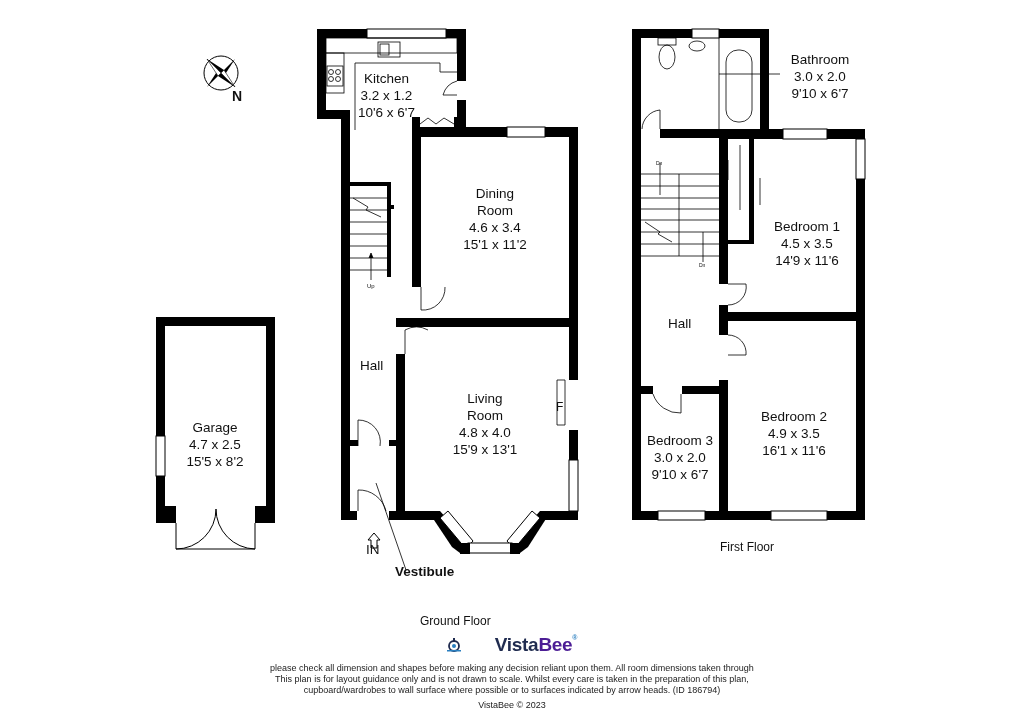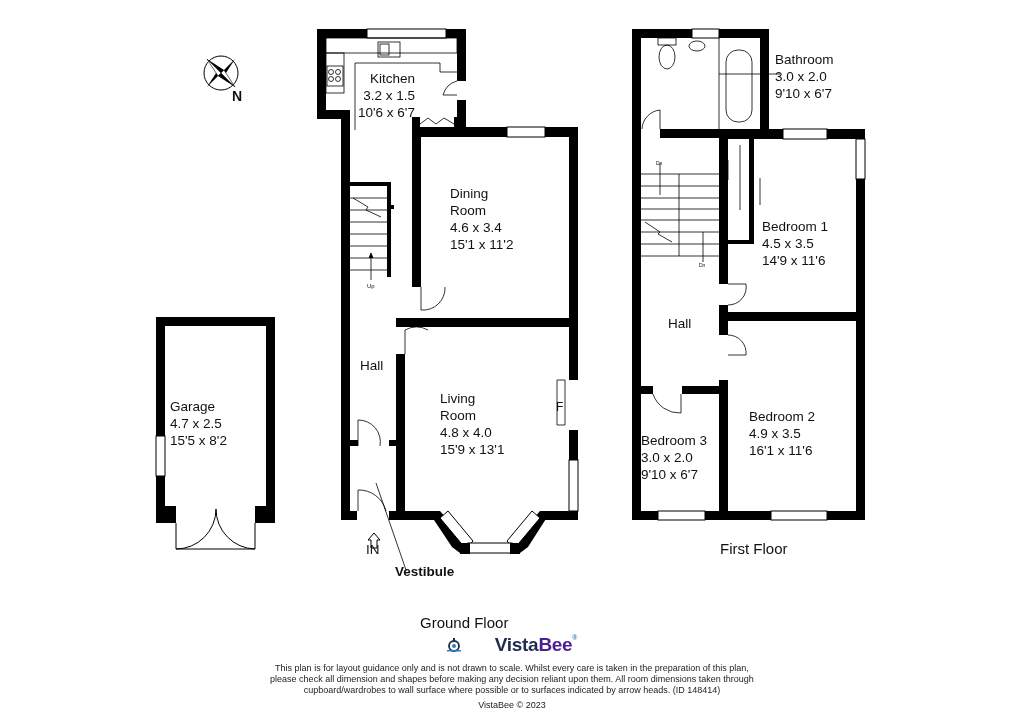--- a/index.html
+++ b/index.html
@@ -1,19 +1,19 @@
 <!DOCTYPE html>
 <html><head>
 <meta charset="utf-8">
 <style>
   html, body { margin:0; padding:0; background:#fff; }
   body { width:1024px; height:724px; position:relative; overflow:hidden; font-family:"Liberation Sans", sans-serif; color:#111; }
   svg.plan { position:absolute; left:0; top:0; }
-  .lbl { position:absolute; font-size:13.5px; line-height:17px; color:#111; white-space:nowrap; }
-  .floor-title { position:absolute; font-size:15px; color:#111; }
+  .lbl { position:absolute; text-align:center; font-size:13.5px; line-height:17px; color:#111; white-space:nowrap; }
+  .floor-title { position:absolute; font-size:12px; color:#111; }
   .footer { position:absolute; left:0; width:1024px; text-align:center; }
   .logo { position:absolute; top:634px; left:0; width:1024px; text-align:center; font-size:19px; font-weight:bold; letter-spacing:-0.3px; }
   .logo .v { color:#1f2b4f;margin-left:31px; }
   .logo .b { color:#4c1d95; }
   .logo .reg { font-size:7px; vertical-align:top; color:#2a7fc0; }
   .logo-icon { display:inline-block; width:14px; height:14px; vertical-align:-1px; margin-right:3px; }
   .disclaimer { top:663px; font-size:9px; line-height:11px; color:#222; }
   .copyright { top:700px; font-size:9px; color:#222; }
 </style>
 </head>
@@ -201,23 +201,23 @@
   </g>
   <g stroke="#000" stroke-width="0.8" fill="none">
     <path d="M728 305 A18 18 0 0 0 746 284 L728 284"></path>
     <path d="M728 335 A18 18 0 0 1 746 355 L728 355"></path>
     <path d="M653 394 A28 28 0 0 0 681 413 L681 394"></path>
   </g>
 </svg>
 
 <div class="lbl" style="left:232px;top:88px;font-size:14px;font-weight:bold;">N</div>
 
-<div class="lbl" style="left:358px;top:70px;text-align:right;">
+<div class="lbl" style="left:358px;top:70px;text-align:center;">
   <div>Kitchen</div>
-  <div>3.2 x 1.5</div>
+  <div>3.2 x 1.2</div>
   <div>10'6 x 6'7</div>
 </div>
 
 <div class="lbl" style="left:450px;top:185px;width:90px;">
   <div>Dining</div>
   <div>Room</div>
   <div>4.6 x 3.4</div>
   <div>15'1 x 11'2</div>
 </div>
 
@@ -228,21 +228,21 @@
   <div>15'9 x 13'1</div>
 </div>
 
 <div class="lbl" style="left:360px;top:357px;">Hall</div>
 <div class="lbl" style="left:395px;top:563px;font-weight:bold;">Vestibule</div>
 <div class="lbl" style="left:366px;top:541px;">IN</div>
 <div class="lbl" style="left:367px;top:282px;font-size:6px;line-height:8px;">Up</div>
 <div class="lbl" style="left:556px;top:399px;font-size:12px;">F</div>
 <div class="floor-title" style="left:420px;top:614px;">Ground Floor</div>
 
-<div class="lbl" style="left:170px;top:398px;width:90px;">
+<div class="lbl" style="left:170px;top:419px;width:90px;">
   <div>Garage</div>
   <div>4.7 x 2.5</div>
   <div>15'5 x 8'2</div>
 </div>
 
 <div class="lbl" style="left:775px;top:51px;width:90px;">
   <div>Bathroom</div>
   <div>3.0 x 2.0</div>
   <div>9'10 x 6'7</div>
 </div>
@@ -272,17 +272,17 @@
 
 <div class="logo">
   <svg class="logo-icon" viewBox="0 0 14 14">
     <circle cx="7" cy="8" r="5" fill="none" stroke="#1f2b4f" stroke-width="1.8"></circle>
     <circle cx="7" cy="8" r="2" fill="#2a7fc0"></circle>
     <rect x="6" y="0" width="2" height="3" fill="#1f2b4f"></rect>
     <rect x="0" y="12" width="14" height="1.5" fill="#2a7fc0"></rect>
   </svg><span class="v">Vista</span><span class="b">Bee</span><span class="reg">®</span>
 </div>
 <div class="footer disclaimer">
+  <div>please check all dimension and shapes before making any decision reliant upon them. All room dimensions taken through</div>
   <div>This plan is for layout guidance only and is not drawn to scale. Whilst every care is taken in the preparation of this plan,</div>
-  <div>please check all dimension and shapes before making any decision reliant upon them. All room dimensions taken through</div>
-  <div>cupboard/wardrobes to wall surface where possible or to surfaces indicated by arrow heads. (ID 148414)</div>
+  <div>cupboard/wardrobes to wall surface where possible or to surfaces indicated by arrow heads. (ID 186794)</div>
 </div>
 <div class="footer copyright">VistaBee © 2023</div>
 
 </body></html>

